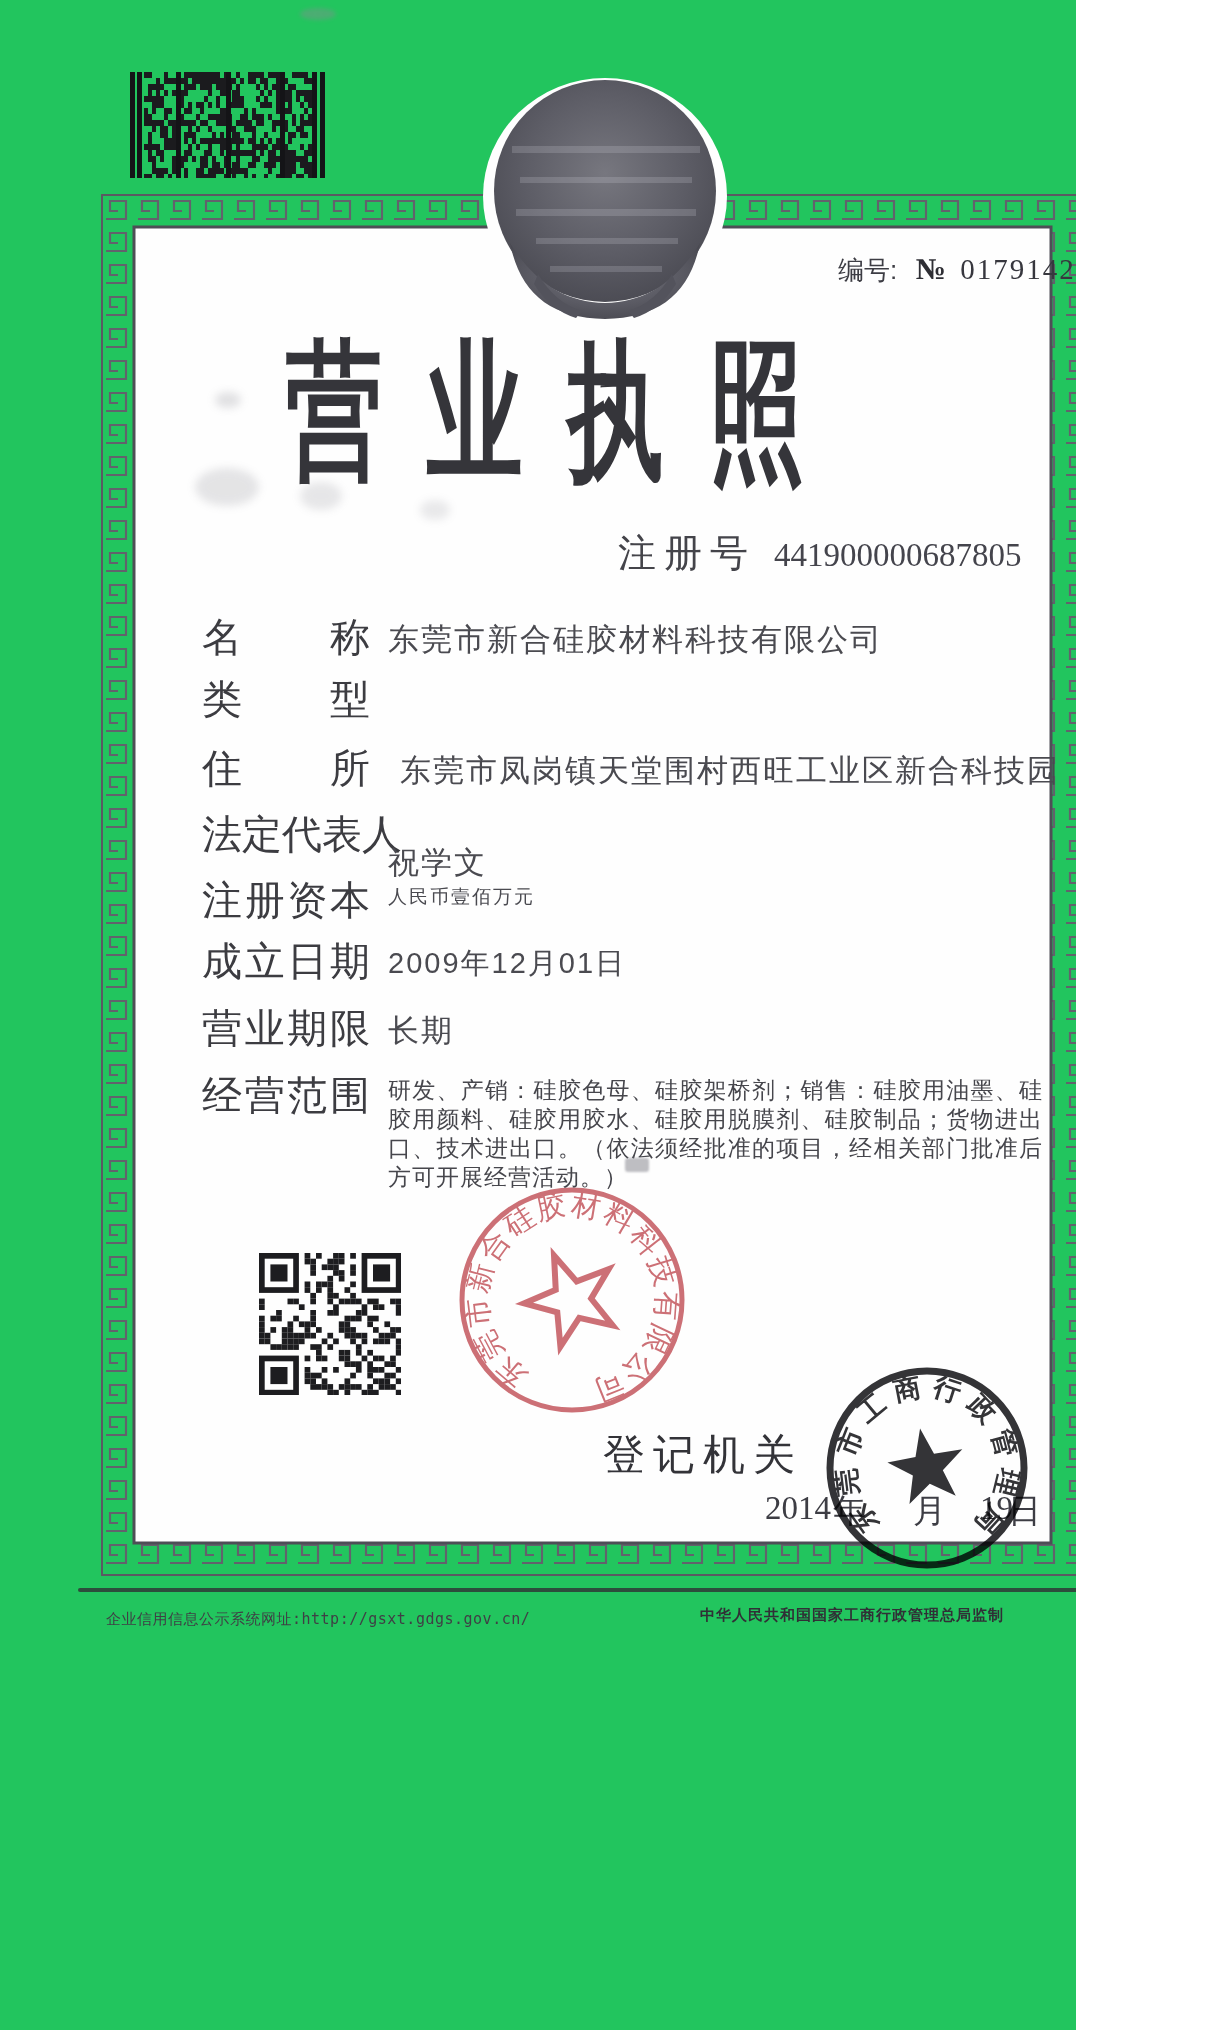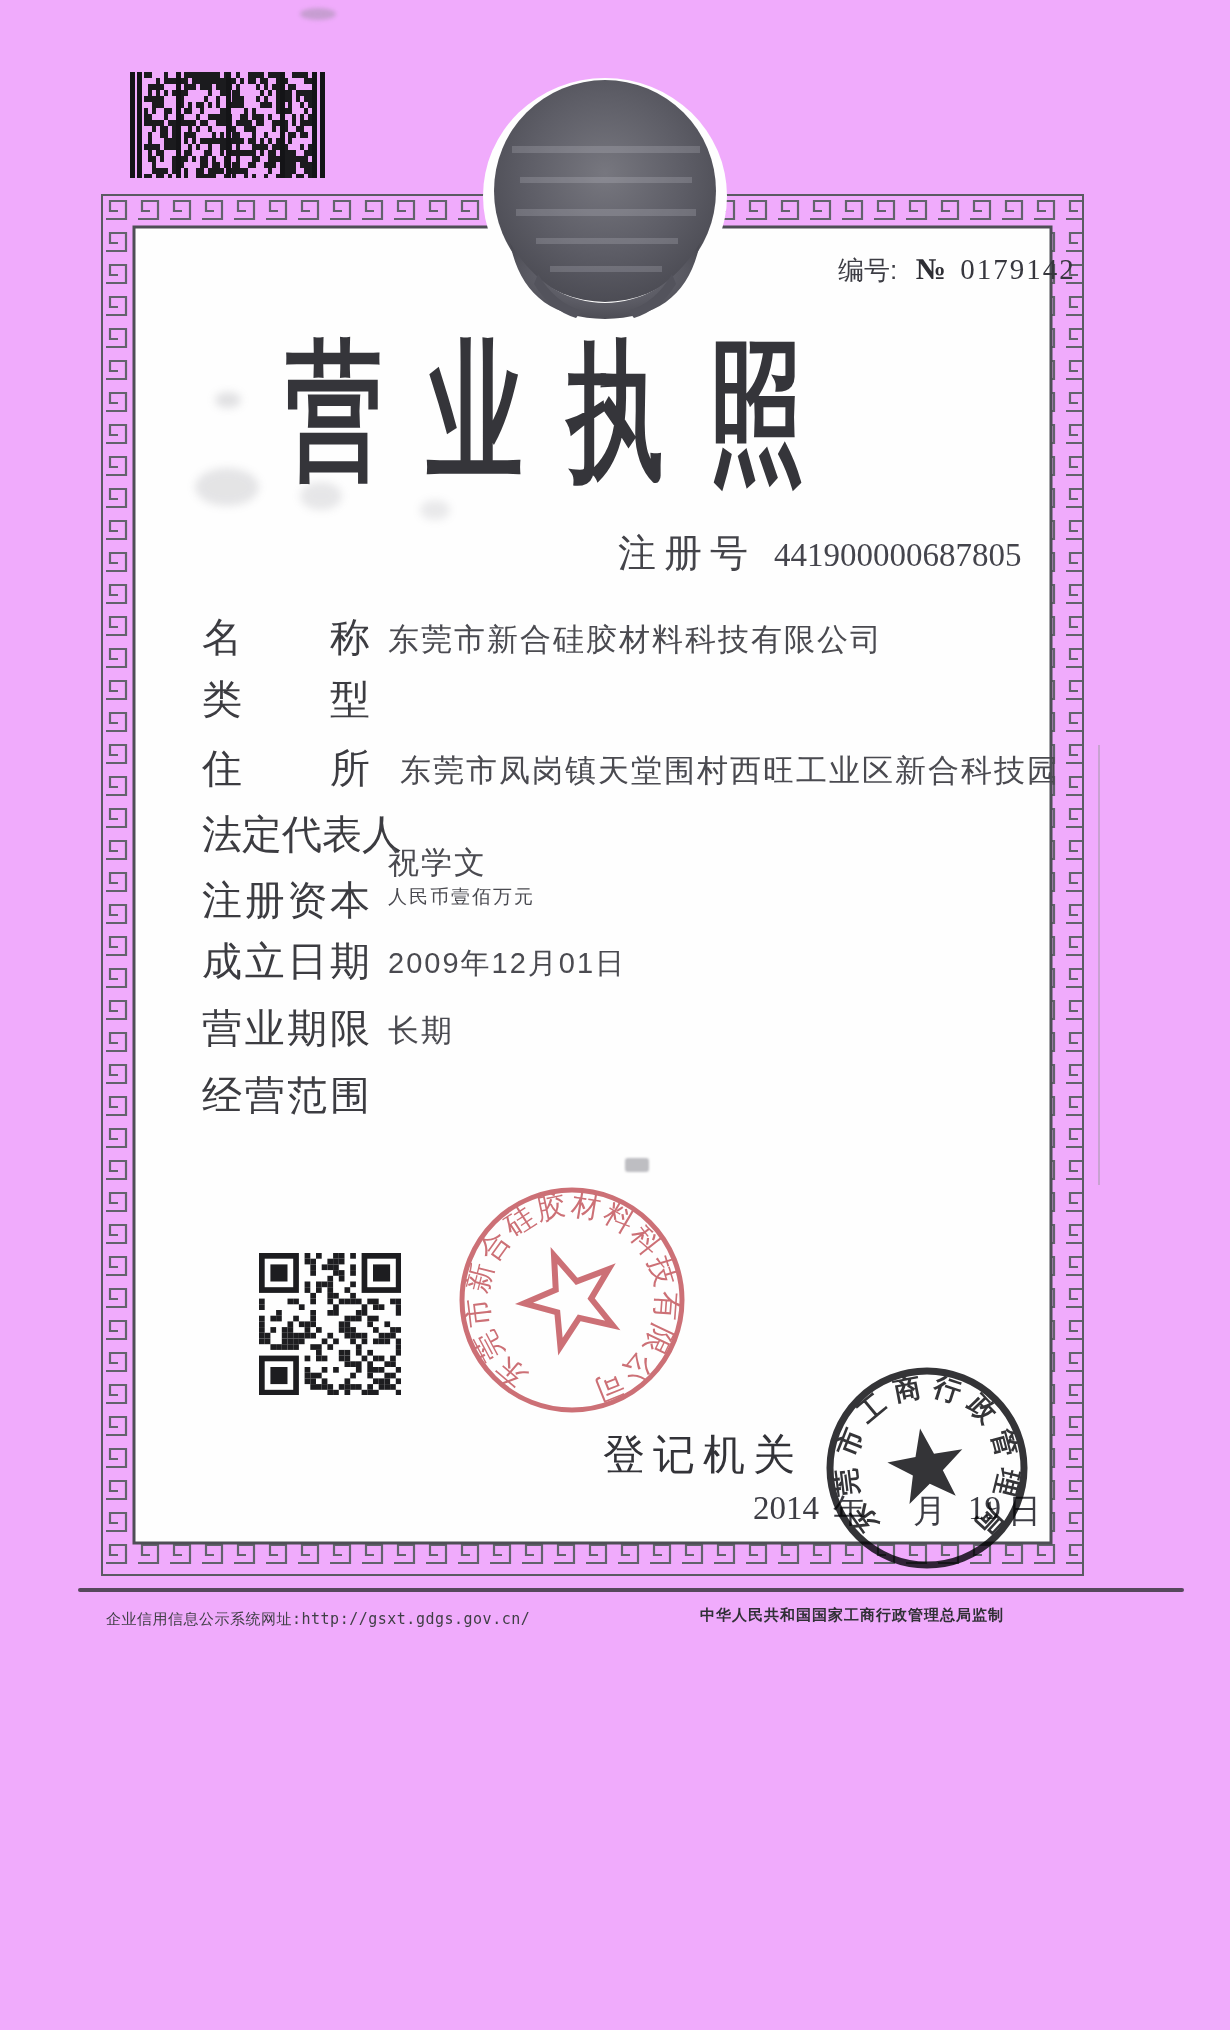--- a/index.html
+++ b/index.html
@@ -1,19 +1,19 @@
 <!DOCTYPE html>
 <html><head>
 <meta charset="utf-8">
 <style>
   html,body{margin:0;padding:0;background:#ffffff;}
-  .sheet{position:relative;width:1230px;height:2030px;background:#f0abfc;overflow:hidden;
+  .sheet{position:relative;width:1076px;height:2030px;background:#22c55e;overflow:hidden;
          font-family:"Liberation Sans", sans-serif;color:#3a3a3e;}
   .abs{position:absolute;}
-  .serif{font-family:"Liberation Serif", serif;}
+  .serif{font-family:"Liberation Serif", serif;margin-left:12px;}
   .mono{font-family:"DejaVu Sans Mono", monospace;}
   .doc-title{font-size:150px;font-weight:bold;letter-spacing:70px;line-height:1;
              color:#35353a;transform:scaleX(0.64);transform-origin:left top;white-space:nowrap;}
   .field-label{width:168px;display:flex;justify-content:space-between;
                font-size:40px;font-weight:500;color:#3c3c41;line-height:1;}
   .field-value{font-size:31px;letter-spacing:2px;color:#4a4a50;line-height:1.15;white-space:nowrap;}
   .scope-value{font-size:23px;letter-spacing:1px;line-height:29px;width:655px;
                text-align:justify;white-space:normal;color:#46464c;}
   .regno-label{width:130px;display:flex;justify-content:space-between;font-size:38px;color:#44444a;}
   .registrar-label{width:192px;display:flex;justify-content:space-between;
@@ -565,20 +565,21 @@
   <div class="abs field-value" style="left:388px;top:1013px;font-size:31px;">长期</div>
 
   <div class="abs" style="left:202px;top:1075px;">
     <span class="field-label">
         <span>经</span>
         <span>营</span>
         <span>范</span>
         <span>围</span>
       </span>
   </div>
+  <div class="abs scope-value" style="left:388px;top:1076px;">研发、产销：硅胶色母、硅胶架桥剂；销售：硅胶用油墨、硅胶用颜料、硅胶用胶水、硅胶用脱膜剂、硅胶制品；货物进出口、技术进出口。（依法须经批准的项目，经相关部门批准后方可开展经营活动。）</div>
 
   <div id="qrcode" class="abs" style="left:259px;top:1253px;width:142px;height:142px;"><svg width="142" height="142">
         <rect x="0" y="45.6" width="5.7" height="5.7" fill="#1d1d20"></rect>
         <rect x="0" y="51.300000000000004" width="5.7" height="5.7" fill="#1d1d20"></rect>
         <rect x="0" y="62.7" width="5.7" height="5.7" fill="#1d1d20"></rect>
         <rect x="0" y="68.4" width="5.7" height="5.7" fill="#1d1d20"></rect>
         <rect x="0" y="74.10000000000001" width="5.7" height="5.7" fill="#1d1d20"></rect>
         <rect x="0" y="79.8" width="5.7" height="5.7" fill="#1d1d20"></rect>
         <rect x="0" y="85.5" width="5.7" height="5.7" fill="#1d1d20"></rect>
         <rect x="5.7" y="79.8" width="5.7" height="5.7" fill="#1d1d20"></rect>

